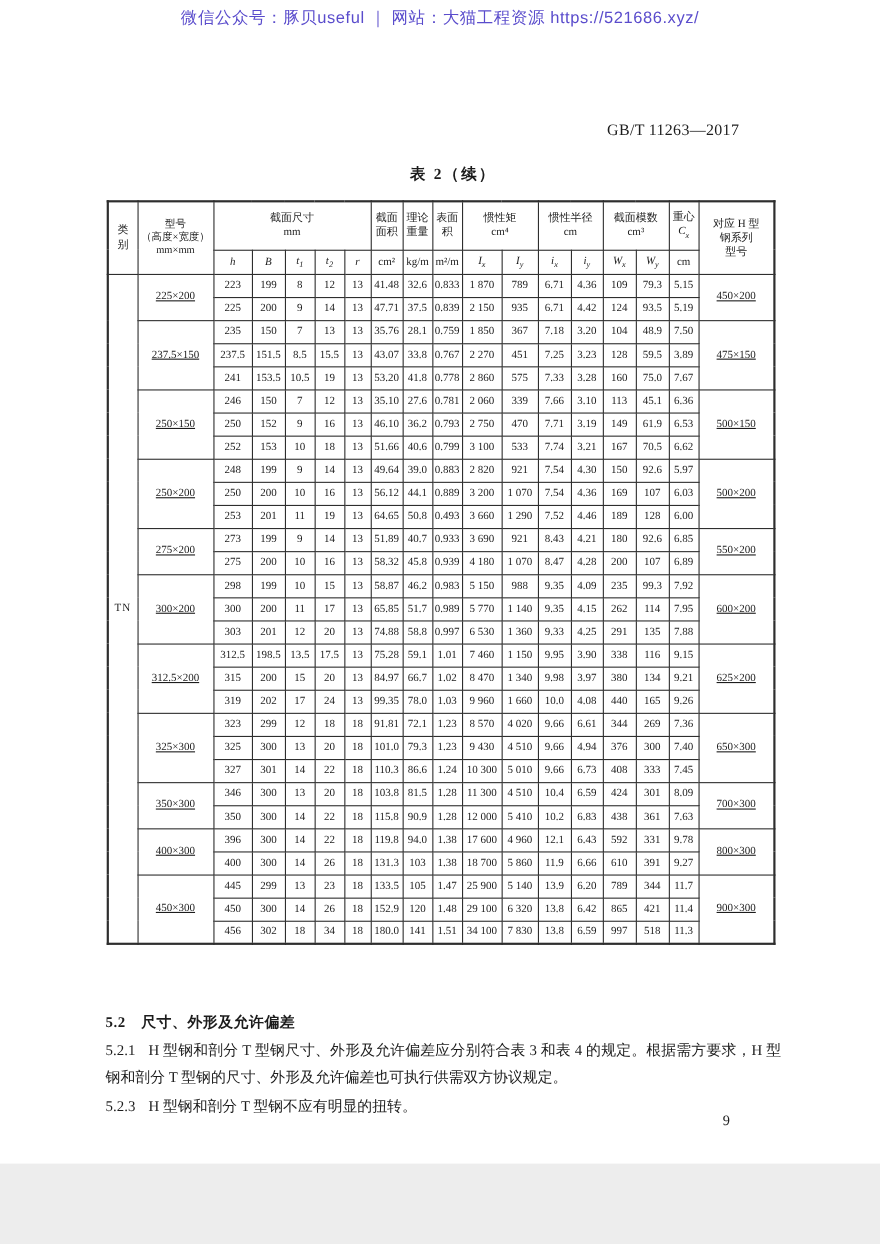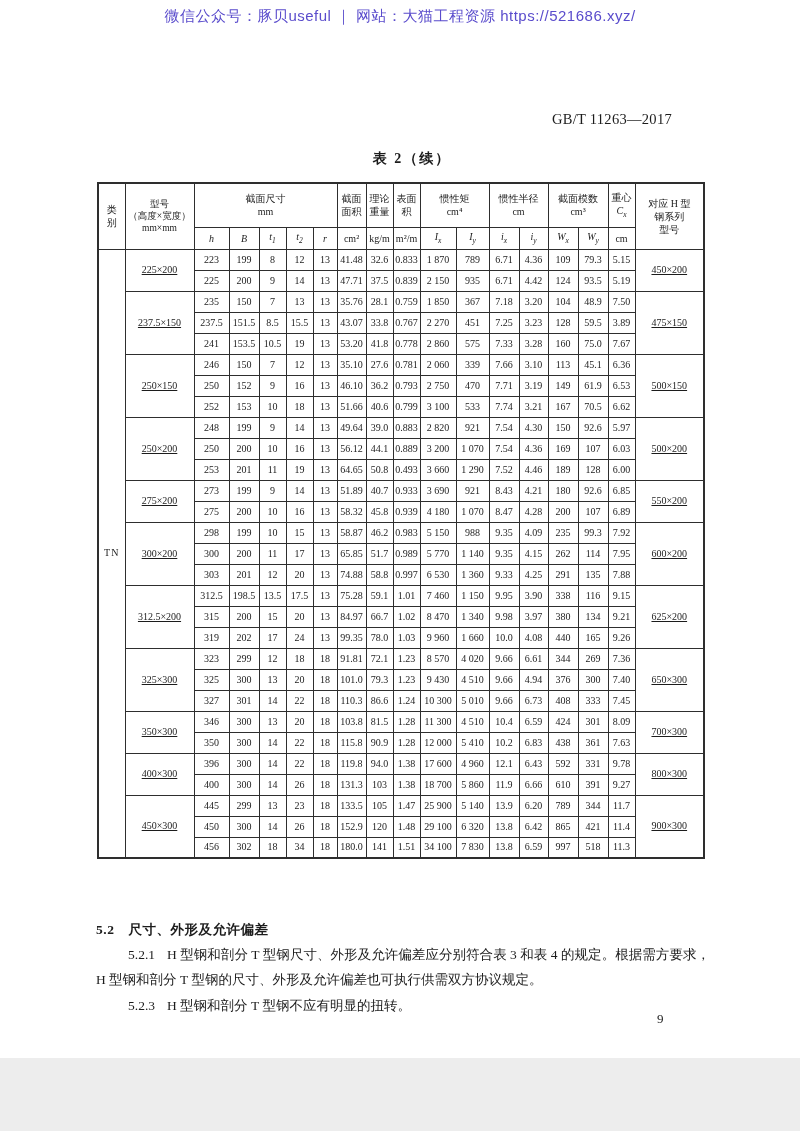--- a/index.html
+++ b/index.html
@@ -43,21 +43,21 @@
   .var { font-style:italic; }
   sub { font-size:7.5px; }
   .cat { font-size:11px; letter-spacing:1px; }
   .model, .hseries { font-size:10px;text-decoration:underline; }
   .sections {
     position:absolute; left:96px; top:918px; width:614px;
     font-size:13.5px; line-height:1.8;
   }
   .sec-heading { font-weight:bold; margin-bottom:1px; letter-spacing:0.5px; }
   .sec-item { margin:0 0 2px 0; text-align:justify; }
-  .sec-item .num { margin-right:12px;margin-left:32px; }
+  .sec-item .num { margin-right:12px; }
   .page-number { position:absolute; top:1011px; left:657px; font-size:13px; }
 </style>
 </head>
 <body>
 
 <div class="page">
 
   <div class="watermark wm-top">微信公众号：豚贝useful ｜ 网站：大猫工程资源 https://521686.xyz/</div>
 
   <div class="doc-number">GB/T 11263—2017</div>

